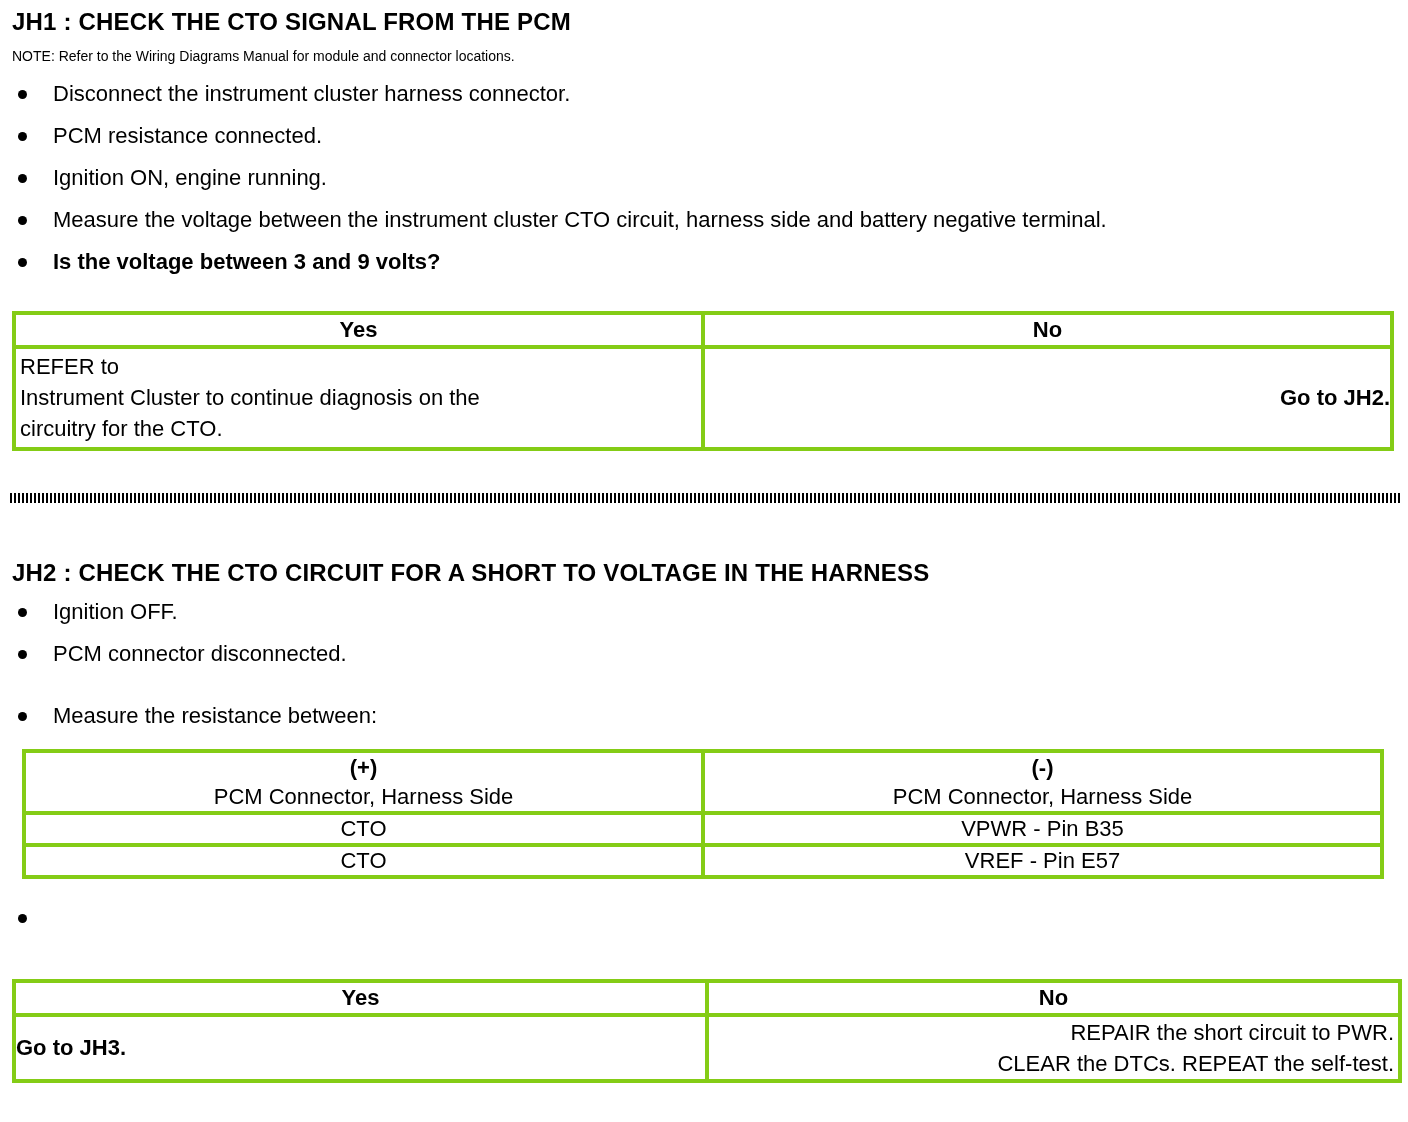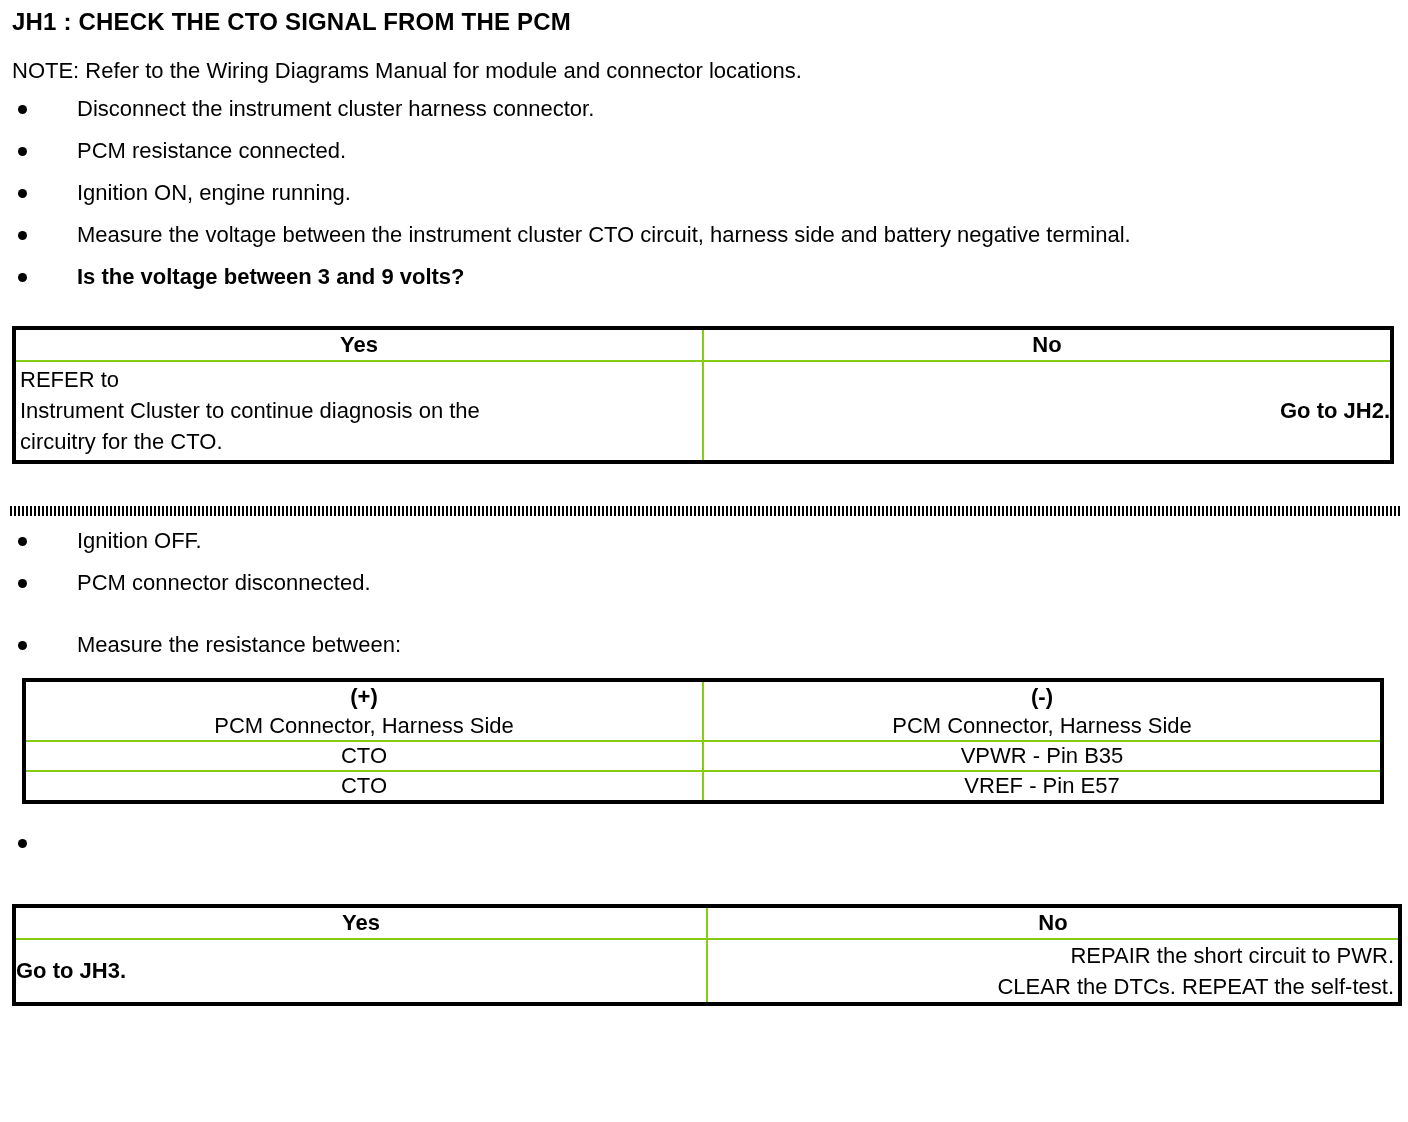--- a/index.html
+++ b/index.html
@@ -6,37 +6,37 @@
   body{
     width:1408px;height:1122px;overflow:hidden;
     font-family:"Liberation Sans", sans-serif;
     color:#000;
     -webkit-font-smoothing:none;
   }
   .page{padding:8px 14px 0 12px;}
   .h-title{
     font-size:24px;font-weight:bold;letter-spacing:0.2px;line-height:28px;
   }
-  .note{font-size:22px;line-height:26px;margin-top:22px;}
+  .note{font-size:14px;line-height:26px;margin-top:7px;}
   ul.bullets{list-style:none;margin:12px 0 0 0;padding:0;}
   ul.bullets li{
-    display:flex;align-items:flex-start;margin:0 0 16px 0;line-height:26px;font-size:22px;gap:24px;
+    display:flex;align-items:flex-start;margin:0 0 16px 0;line-height:26px;font-size:22px;
   }
   ul.bullets li .dot{
     flex:0 0 auto;width:9px;height:9px;border-radius:50%;background:#000;
     margin:9px 26px 0 6px;
   }
   ul.bullets li.bold{font-weight:bold;}
   ul.bullets li.gap{margin-top:36px;}
   table.t{
     border-collapse:collapse;table-layout:fixed;
     border:4px solid #000;
   }
   table.t th, table.t td{
-    border:2px solid #84cc16;font-size:22px;padding:0;overflow:hidden;
+    border:4px solid #84cc16;font-size:22px;padding:0;overflow:hidden;
   }
   table.t th{font-weight:bold;text-align:center;}
   
   .t1{width:1382px;margin-top:36px;}
   .t1 th{height:30px;}
   .t1 td{height:94px;}
   .t1 td.leftcell{vertical-align:top;padding:2px 4px;}
   .t1 td.leftcell div{line-height:31px;}
   .t1 td.centercell{text-align:right;vertical-align:middle;font-weight:bold;}
   
@@ -110,20 +110,21 @@
         <div>Instrument Cluster to continue diagnosis on the</div>
         <div>circuitry for the CTO.</div>
       </td>
       <td class="centercell">Go to JH2.</td>
     </tr>
   </tbody>
     </table>
 
   <div class="divider"></div>
 
+  <div class="h-title jh2-title">JH2 : CHECK THE CTO CIRCUIT FOR A SHORT TO VOLTAGE IN THE HARNESS</div>
 
   <ul class="bullets">
     <li>
       <span class="dot"></span>
       <span>Ignition OFF.</span>
     </li>
     <li>
       <span class="dot"></span>
       <span>PCM connector disconnected.</span>
     </li>

